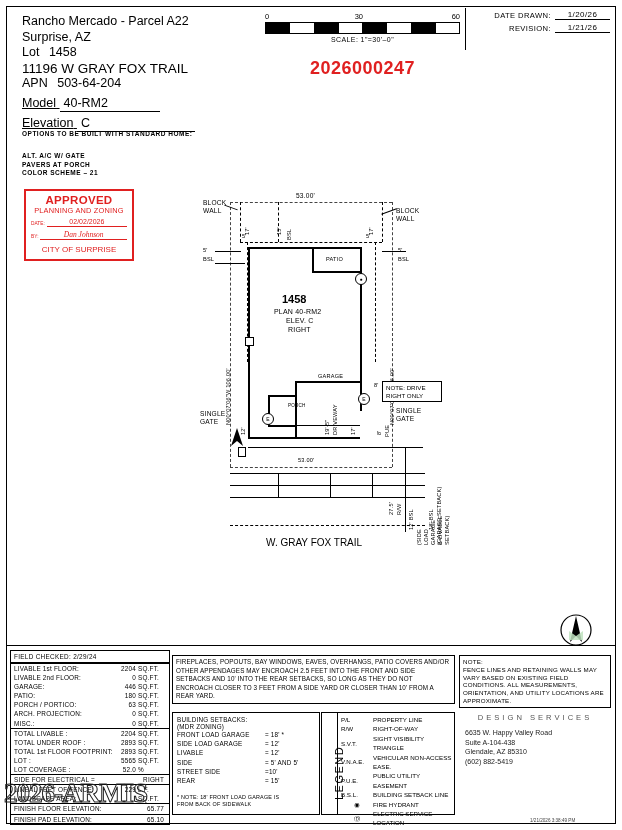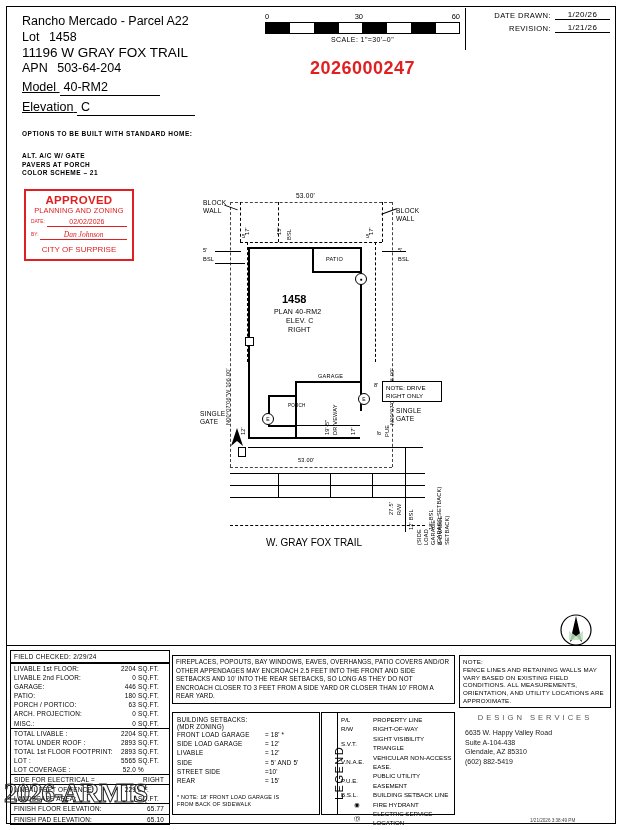--- a/index.html
+++ b/index.html
@@ -18,21 +18,21 @@
   #opts{left:22px;top:130px;width:200px;font-size:6.5px;line-height:8.5px;
         letter-spacing:.5px;font-weight:bold;}
   #opts2{left:22px;top:152px;width:200px;font-size:6.5px;line-height:8.5px;
         letter-spacing:.5px;font-weight:bold;}
 
   
   #stamp{left:24px;top:189px;width:110px;height:72px;border:2px solid #e02020;}
   #stamp .t1{text-align:center;color:#e02020;font-weight:bold;font-size:11.5px;
              margin-top:3px;letter-spacing:.3px;}
   #stamp .t2{text-align:center;color:#e02020;font-size:7.4px;letter-spacing:.2px;}
-  #stamp .rw{display:flex;align-items:center;margin:3px 5px 0 5px;}
+  #stamp .rw{display:flex;align-items:flex-end;margin:3px 5px 0 5px;}
   #stamp .rw .lb{color:#e02020;font-size:4.8px;margin-right:2px;padding-bottom:1px;}
   #stamp .rw .vv{color:#e02020;font-size:7px;flex:1;border-bottom:.8px solid #e02020;
                  text-align:center;padding-bottom:.5px;}
   #stamp .rw .sig{font-family:"Liberation Serif",serif;font-style:italic;font-size:7.5px;}
   #stamp .t3{text-align:center;color:#e02020;font-size:8px;margin-top:5px;}
 
   
   #scalewrap{left:265px;top:12px;width:195px;}
   #scalewrap .nums{position:relative;height:10px;font-size:7.5px;}
   #scalewrap .nums span{position:absolute;top:0;}
@@ -123,20 +123,21 @@
 </head>
 <body>
 
 <div class="pg">
 
   <div class="bx" id="border"></div>
   <div class="bx" id="divh"></div>
 
   <div class="abs" id="hdr-title">
     <div class="l">Rancho Mercado - Parcel A22</div>
+    <div class="l">Surprise, AZ</div>
     <div class="l">
       <span>Lot</span>
       <span style="padding-left:6px">1458</span>
     </div>
     <div class="l" style="font-size:13.5px">11196 W GRAY FOX TRAIL</div>
     <div class="l">
       <span>APN</span>
       <span style="padding-left:6px">503-64-204</span>
     </div>
     <div class="l2" style="margin-top:3px">

